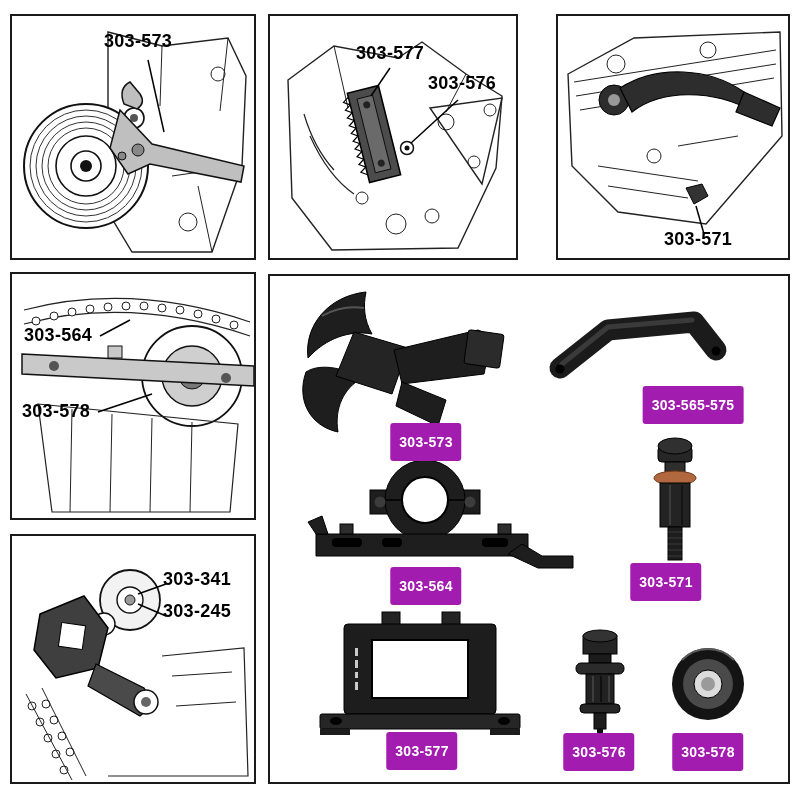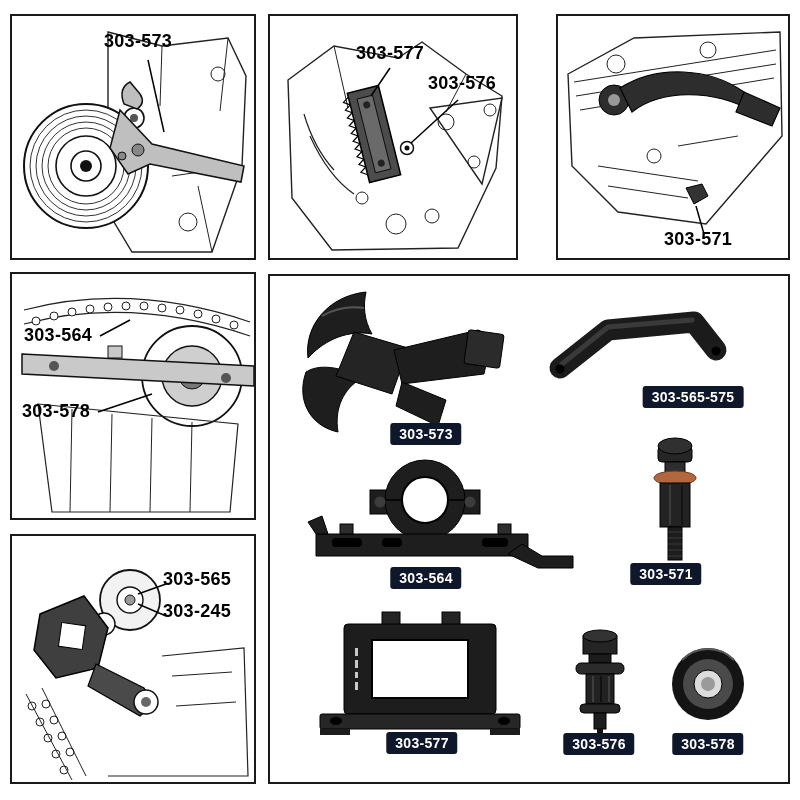--- a/index.html
+++ b/index.html
@@ -15,22 +15,22 @@
   #p2{left:268px;top:14px;width:250px;height:246px;}
   #p3{left:556px;top:14px;width:234px;height:246px;}
   #p4{left:10px;top:272px;width:246px;height:248px;}
   #p5{left:10px;top:534px;width:246px;height:250px;}
   #pbig{left:268px;top:274px;width:522px;height:510px;}
   .dlabel{
     position:absolute;font-size:18px;font-weight:bold;color:#000;
     letter-spacing:.3px;white-space:nowrap;line-height:1.1;
   }
   .badge{
-    position:absolute;background:#0f172a;color:#fff;font-size:14px;font-weight:bold;
-    padding:3px 9px;border-radius:3px;white-space:nowrap;transform:translateX(-50%);
+    position:absolute;background:#a21caf;color:#fff;font-size:14px;font-weight:bold;
+    padding:11px 9px;border-radius:3px;white-space:nowrap;transform:translateX(-50%);
     letter-spacing:.3px;
   }
 </style>
 </head>
 <body>
 
 <div class="canvas">
 
   <div class="panel" id="p1">
     <svg viewBox="0 0 242 242">
@@ -166,21 +166,21 @@
           <circle cx="42" cy="184" r="4"></circle>
           <circle cx="50" cy="200" r="4"></circle>
         <circle cx="58" cy="216" r="4"></circle>
       </g>
       <path d="M14,158 L60,244 M30,152 L74,240" stroke="#222" stroke-width="1"></path>
       <path d="M150,120 L232,112 L236,240 L96,240" fill="none" stroke="#222" stroke-width="1.2"></path>
       <path d="M160,140 L220,136 M164,170 L224,166" stroke="#222" stroke-width="1"></path>
       <line x1="154" y1="48" x2="126" y2="58" stroke="#000" stroke-width="1.5"></line>
       <line x1="154" y1="80" x2="126" y2="68" stroke="#000" stroke-width="1.5"></line>
     </svg>
-    <div class="dlabel" style="left:151px;top:34px">303-565</div>
+    <div class="dlabel" style="left:151px;top:34px">303-341</div>
     <div class="dlabel" style="left:151px;top:66px">303-245</div>
   </div>
 
   <div class="panel" id="pbig">
     <svg viewBox="0 0 518 506">
 
       <g>
         <path d="M96,16 C 58,20 34,50 38,82 C 56,62 80,54 102,58 C 94,44 93,30 96,16 Z" fill="#1e1e1e" stroke="#000"></path>
         <path d="M36,96 C 26,124 40,150 68,156 C 64,132 74,112 92,102 C 70,90 48,88 36,96 Z" fill="#1e1e1e" stroke="#000"></path>
         <path d="M84,56 L138,72 L122,118 L66,100 Z" fill="#242424" stroke="#000"></path>

